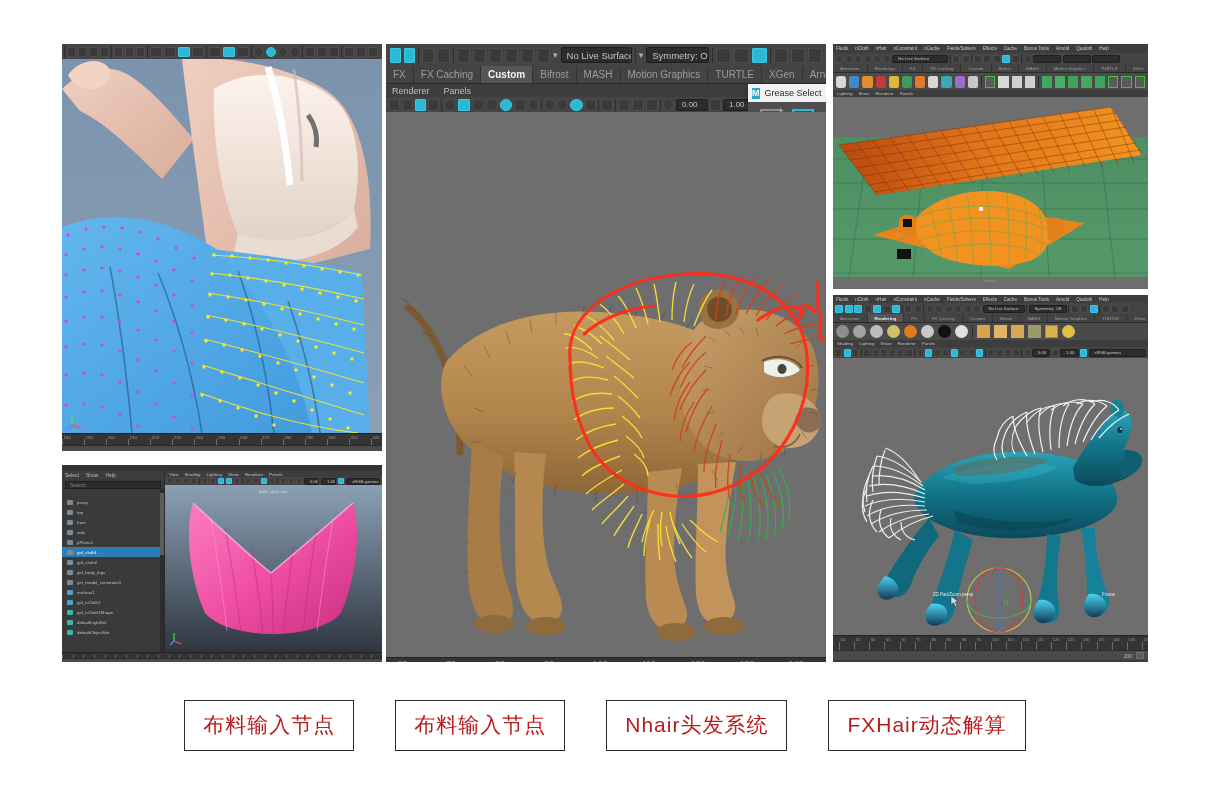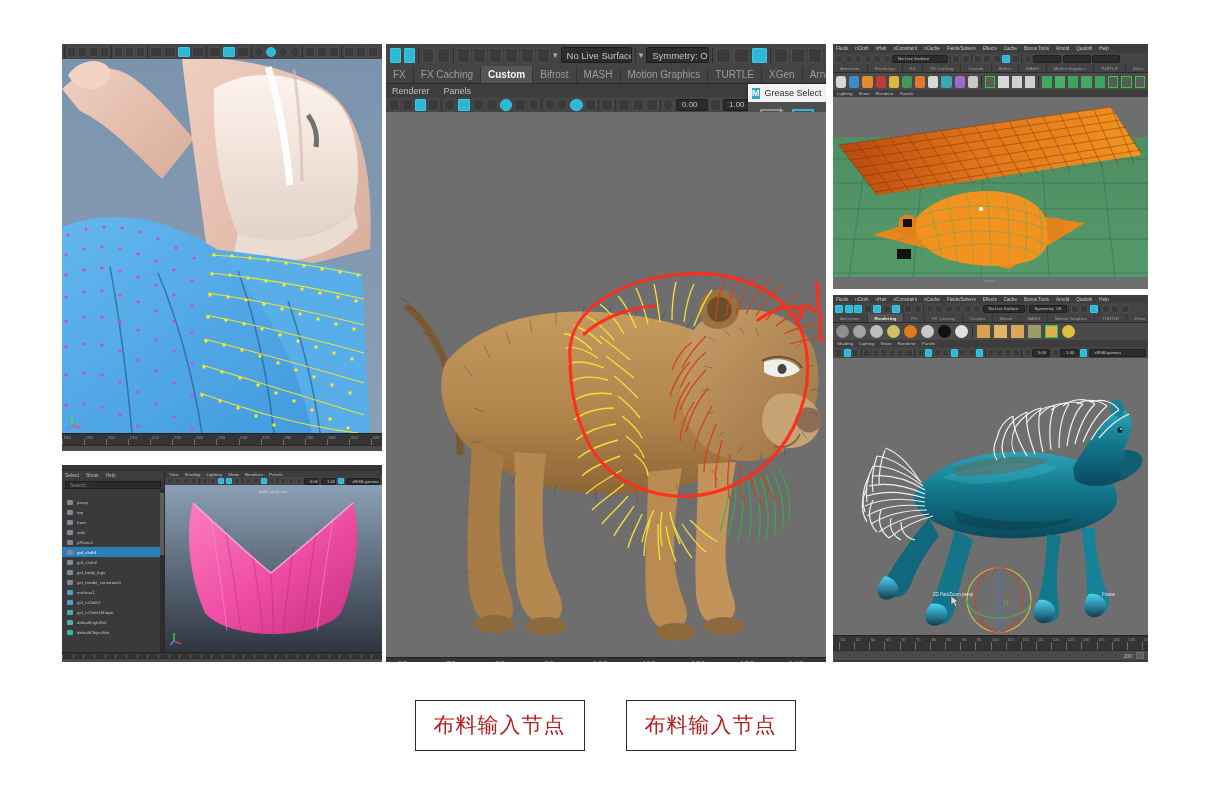--- a/index.html
+++ b/index.html
@@ -1420,15 +1420,17 @@
     </div>
     <div class="rangebar" style="position:absolute; left:0; top:355px; width:315px; height:10px; font-size:5px;">
       <span>200</span>
       <span class="rangebox" style="width:8px;height:7px;"></span>
     </div>
   </div>
 
   <div class="captions" style="top:690px; height:70px;">
     <div class="caption">布料输入节点</div>
     <div class="caption">布料输入节点</div>
+    <div class="caption">Nhair头发系统</div>
+    <div class="caption">FXHair动态解算</div>
   </div>
 
 </div>
 
 </body></html>

